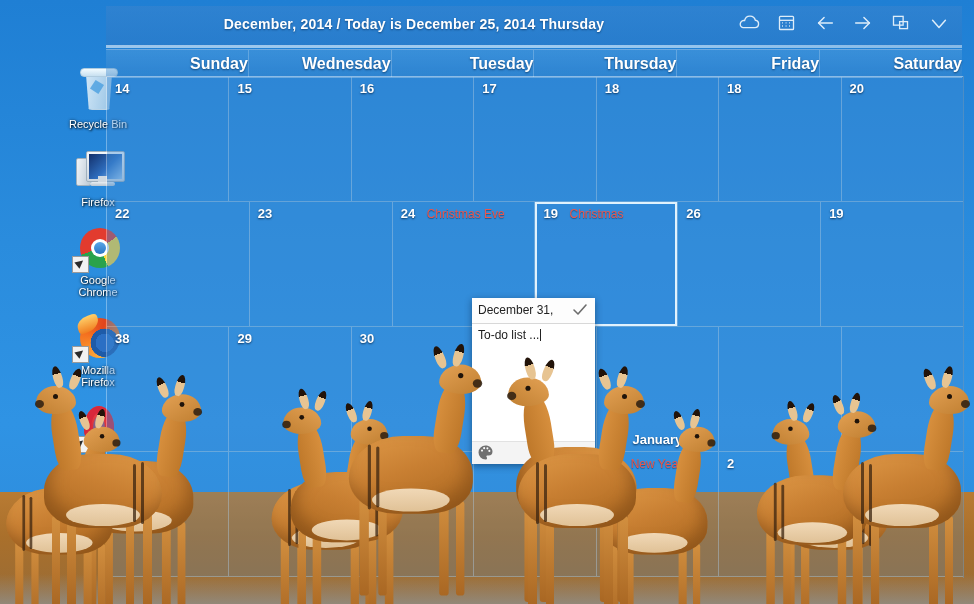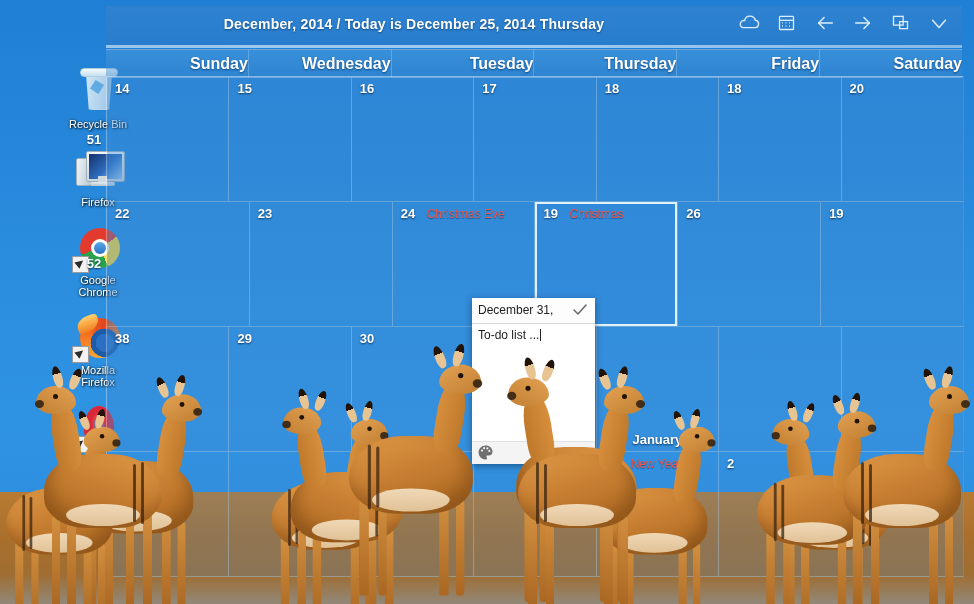--- a/index.html
+++ b/index.html
@@ -465,25 +465,20 @@
 
   <div id="weekhdr">
       <div class="wk-cell">Sunday</div>
       <div class="wk-cell">Wednesday</div>
       <div class="wk-cell">Tuesday</div>
       <div class="wk-cell">Thursday</div>
       <div class="wk-cell">Friday</div>
       <div class="wk-cell">Saturday</div>
     </div>
 
-  <div id="weeknums">
-      <div class="wknum" style="top: 56px;">51</div>
-      <div class="wknum" style="top: 180px;">52</div>
-      <div class="wknum" style="top: 366px;">1</div>
-    </div>
 
   <div id="grid">
       <div class="cal-row">
         <div class="cal-cell">
           <div class="daynum">14</div>
         </div>
         <div class="cal-cell">
           <div class="daynum">15</div>
         </div>
         <div class="cal-cell">

